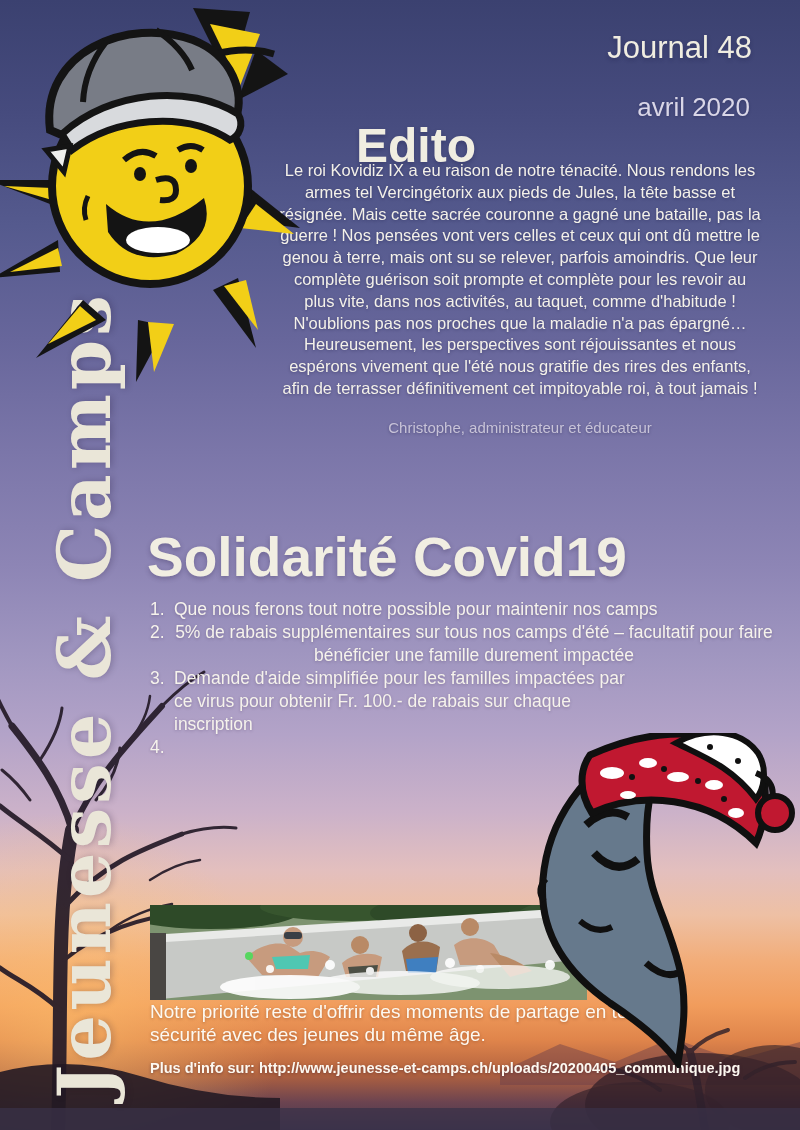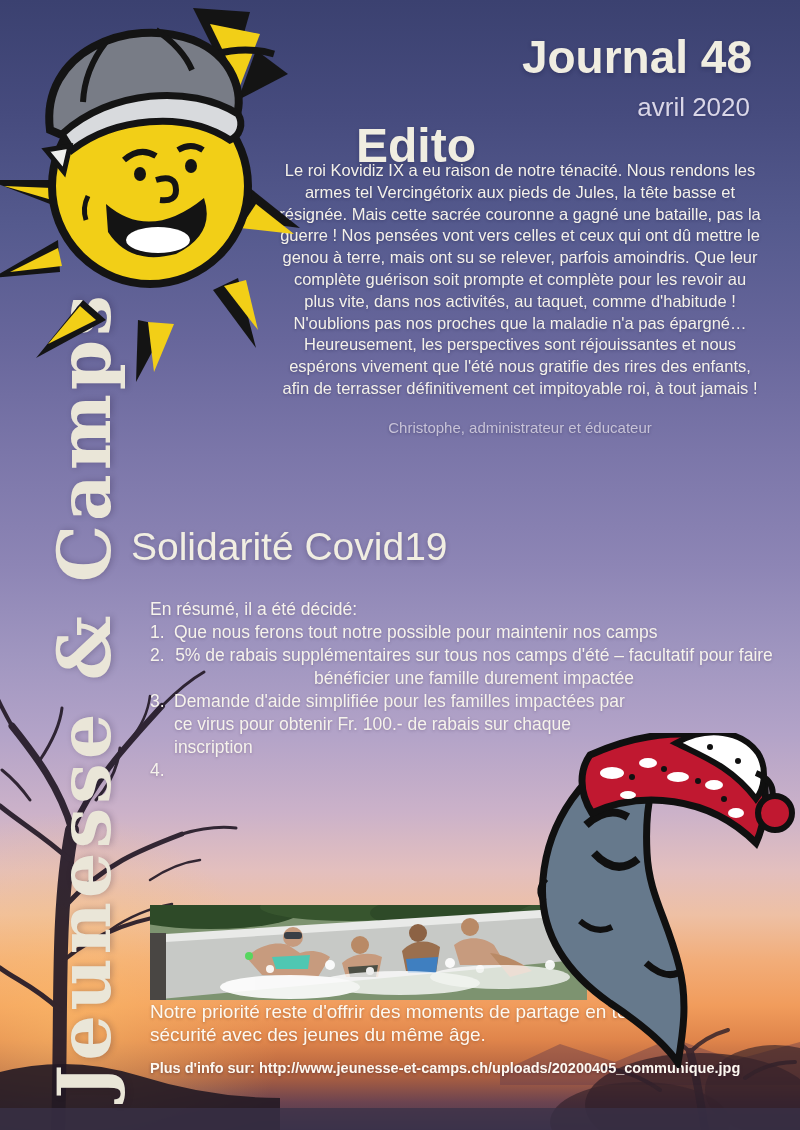--- a/index.html
+++ b/index.html
@@ -21,21 +21,21 @@
     position:absolute;left:-320px;top:635px;width:810px;height:120px;
     transform:rotate(-90deg);
     font-family:"DejaVu Serif","Liberation Serif",serif;
     font-weight:bold;font-size:72px;letter-spacing:4px;
     color:#eae6d8;text-align:center;line-height:120px;
     text-shadow:0 2px 6px rgba(30,20,50,.25);
   }
 
   .jtitle{
     position:absolute;right:48px;top:30px;
-    font-size:46px;font-weight:700;color:#f0ede1;letter-spacing:0px;
+    font-size:31px;font-weight:400;color:#f0ede1;letter-spacing:0px;
     text-shadow:0 2px 4px rgba(20,20,60,.3);
   }
   .jdate{
     position:absolute;right:50px;top:92px;
     font-size:26px;font-weight:400;color:#d9d6e7;
     text-shadow:0 1px 3px rgba(20,20,60,.3);
   }
 
   .edito-h{
     position:absolute;left:356px;top:118px;
@@ -45,22 +45,22 @@
   .edito-body{
     position:absolute;left:278px;top:160px;width:484px;
     font-size:16.5px;line-height:21.8px;color:#f4f1e9;text-align:center;
     text-shadow:0 1px 3px rgba(20,20,60,.35);
   }
   .edito-sign{
     margin-top:17px;font-size:15px;color:#c8c3d8;
   }
 
   .art-h{
-    position:absolute;left:131px;top:525px;
-    font-size:39px;font-weight:400;color:#f1eee2;letter-spacing:0px;
+    position:absolute;left:147px;top:525px;
+    font-size:55px;font-weight:700;color:#f1eee2;letter-spacing:0px;
     text-shadow:0 2px 5px rgba(40,30,70,.3);
   }
   .art-block{
     position:absolute;left:150px;top:598px;width:630px;
     font-size:17.5px;line-height:23px;color:#f6f3ec;
     text-shadow:0 1px 3px rgba(60,40,80,.3);
   }
   .art-block p{margin:0;}
   .intro{width:622px;}
   .decision{width:622px;}
@@ -142,21 +142,20 @@
   <div class="jdate">avril 2020</div>
 
   <div class="edito-h">Edito</div>
   <div class="edito-body">
     <span>Le roi Kovidiz IX a eu raison de notre ténacité. Nous rendons les armes tel Vercingétorix aux pieds de Jules, la tête basse et résignée. Mais cette sacrée couronne a gagné une bataille, pas la guerre ! Nos pensées vont vers celles et ceux qui ont dû mettre le genou à terre, mais ont su se relever, parfois amoindris. Que leur complète guérison soit prompte et complète pour les revoir au plus vite, dans nos activités, au taquet, comme d'habitude ! N'oublions pas nos proches que la maladie n'a pas épargné… Heureusement, les perspectives sont réjouissantes et nous espérons vivement que l'été nous gratifie des rires des enfants, afin de terrasser définitivement cet impitoyable roi, à tout jamais !</span>
     <div class="edito-sign">Christophe, administrateur et éducateur</div>
   </div>
 
   <div class="art-h">Solidarité Covid19</div>
   <div class="art-block">
-    <p class="decision">En résumé, il a été décidé:</p>
     <ol class="decisions">
       <li>
         <span class="num">1.</span>
         <span class="txt w1">Que nous ferons tout notre possible pour maintenir nos camps</span>
       </li>
       <li>
         <span class="num">2.</span>
         <span class="txt w2">5% de rabais supplémentaires sur tous nos camps d'été – facultatif pour faire bénéficier une famille durement impactée</span>
       </li>
       <li>

